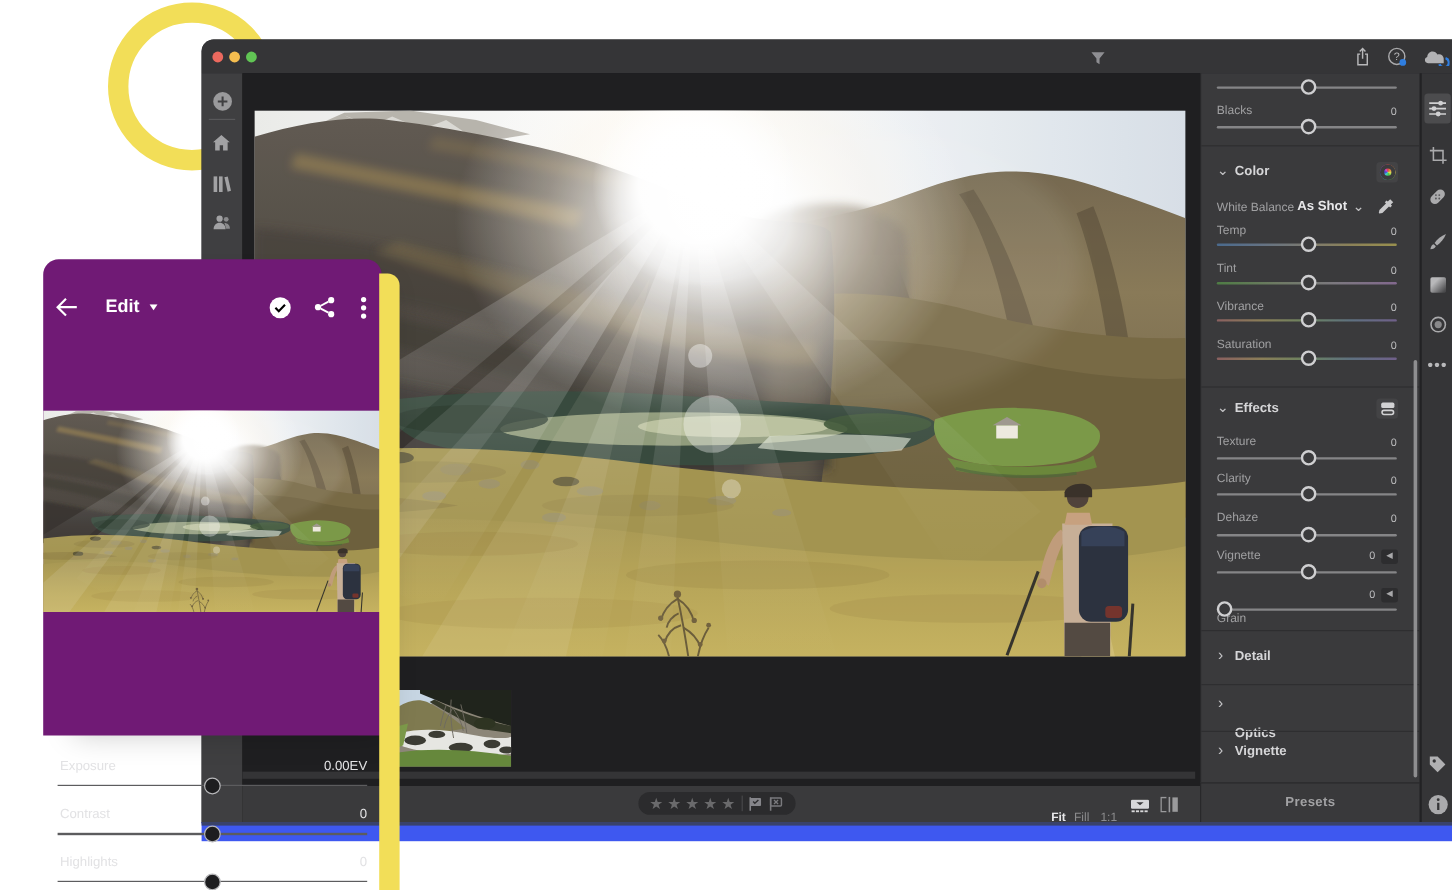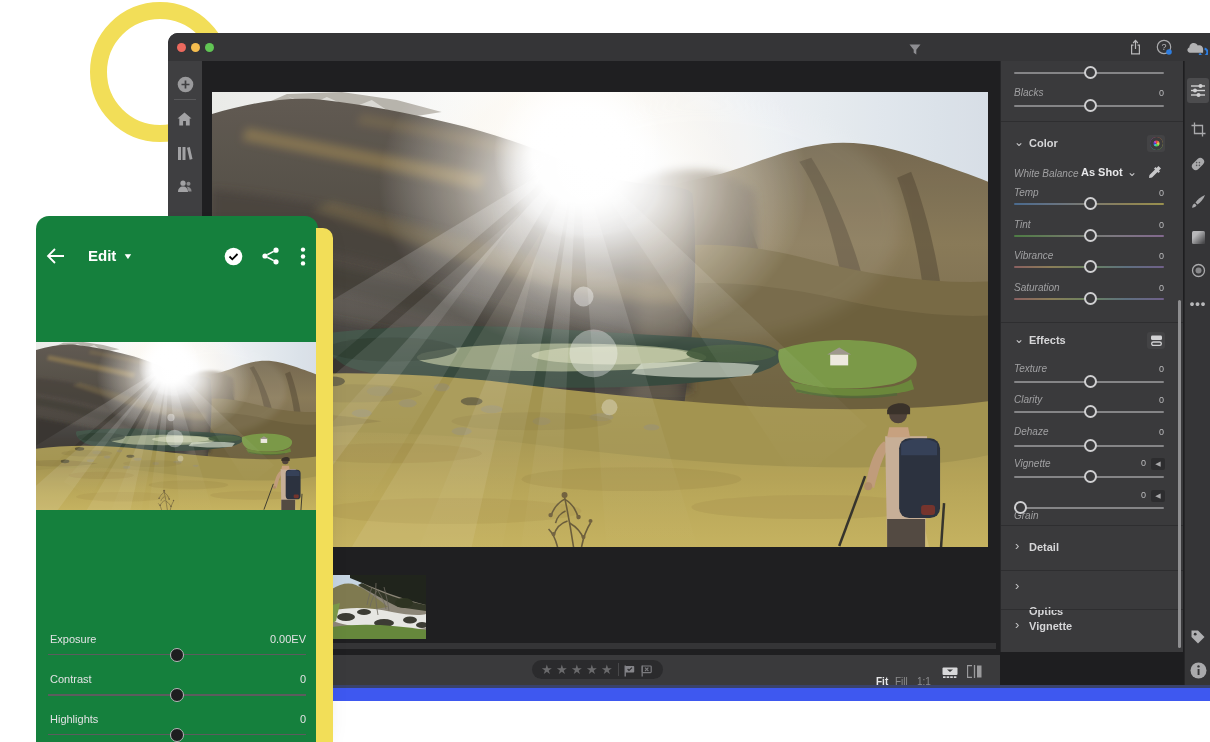--- a/index.html
+++ b/index.html
@@ -21,23 +21,23 @@
   #rpanel { position:absolute; left:832px; top:28px; width:183px; height:591px; background:#3a3a3c; overflow:hidden; border-left:1px solid #28282a; }
   #presets { position:absolute; left:832px; top:619px; width:183px; height:34px; background:#39393b;
     border-top:1px solid #2c2c2e; border-left:1px solid #28282a; color:#a2a2a4; font-weight:bold; font-size:11px;
     text-align:center; line-height:33px; letter-spacing:.3px; }
   #ricons { position:absolute; left:1016px; top:28px; width:26px; height:625px; background:#353537;
     border-left:1px solid #262628; }
   #toolbar { position:absolute; left:34px; top:622px; width:798px; height:31px; background:#3a3a3c; }
   #bluebar { position:absolute; left:168px; top:685px; width:1042px; height:16px; background:#3e58f0; border-top:3px solid #39426b; }
   #ybar { position:absolute; left:316px; top:228px; width:17px; height:514px; background:#f2de58;
     border-radius:0 10px 0 0; }
-  #mobile { position:absolute; left:36px; top:216px; width:282px; height:526px; background:#15803d;
+  #mobile { position:absolute; left:36px; top:216px; width:282px; height:397px; background:#701a75;
     border-radius:13px 13px 0 0; box-shadow:14px 10px 26px -12px rgba(0,0,0,.22); }
-  .lbl { position:absolute; color:#a0a0a2; font-size:10px;font-style:italic; }
+  .lbl { position:absolute; color:#a0a0a2; font-size:10px; }
   .val { position:absolute; color:#bcbcbe; font-size:9px; right:19px; text-align:right; }
   .track { position:absolute; left:13px; width:150px; height:2px; background:#858587; border-radius:1px; }
   .knob { position:absolute; width:13px; height:13px; border-radius:50%;
     border:2px solid #cfcfd1; background:#3a3a3c; }
   .divider { position:absolute; left:0; width:183px; height:1px; background:#2e2e30; }
   .sect { position:absolute; color:#d6d6d8; font-weight:bold; font-size:11px; }
   .chev { position:absolute; color:#c4c4c6; font-size:12px; line-height:10px; }
   .chevr { font-size:13px; line-height:11px; }
   .iconbox { position:absolute; width:18px; height:17px; background:#434345; border-radius:3px;
     display:flex; align-items:center; justify-content:center; }
@@ -380,20 +380,21 @@
   <div class="chev chevr" style="left:14px;top:479px">›</div>
   <div class="sect" style="left:28px;top:480px">Detail</div>
   <div class="divider" style="top:508.5px"></div>
   <div class="chev chevr" style="left:14px;top:519px">›</div>
   <div class="sect" style="left:28px;top:544px">Optics</div>
   <div class="divider" style="top:548px"></div>
   <div class="chev chevr" style="left:14px;top:558px">›</div>
   <div class="sect" style="left:28px;top:559px">Vignette</div>
   <div style="position:absolute;left:177px;top:239px;width:3px;height:348px;background:#8e8e90;border-radius:2px"></div>
   </div>
+  <div id="presets">Presets</div>
 
   <div id="ricons">
     <div class="abs" style="left:2px;top:17px;width:22px;height:25px;background:#4c4c4e;border-radius:3px"></div>
     <div class="ricon" style="top:22px">
         <svg width="16" height="15" viewBox="0 0 16 15">
           <g stroke="#d0d0d2" stroke-width="1.4">
             <line x1="1" y1="3" x2="15" y2="3"></line>
             <line x1="1" y1="7.5" x2="15" y2="7.5"></line>
             <line x1="1" y1="12" x2="15" y2="12"></line>
           </g>

